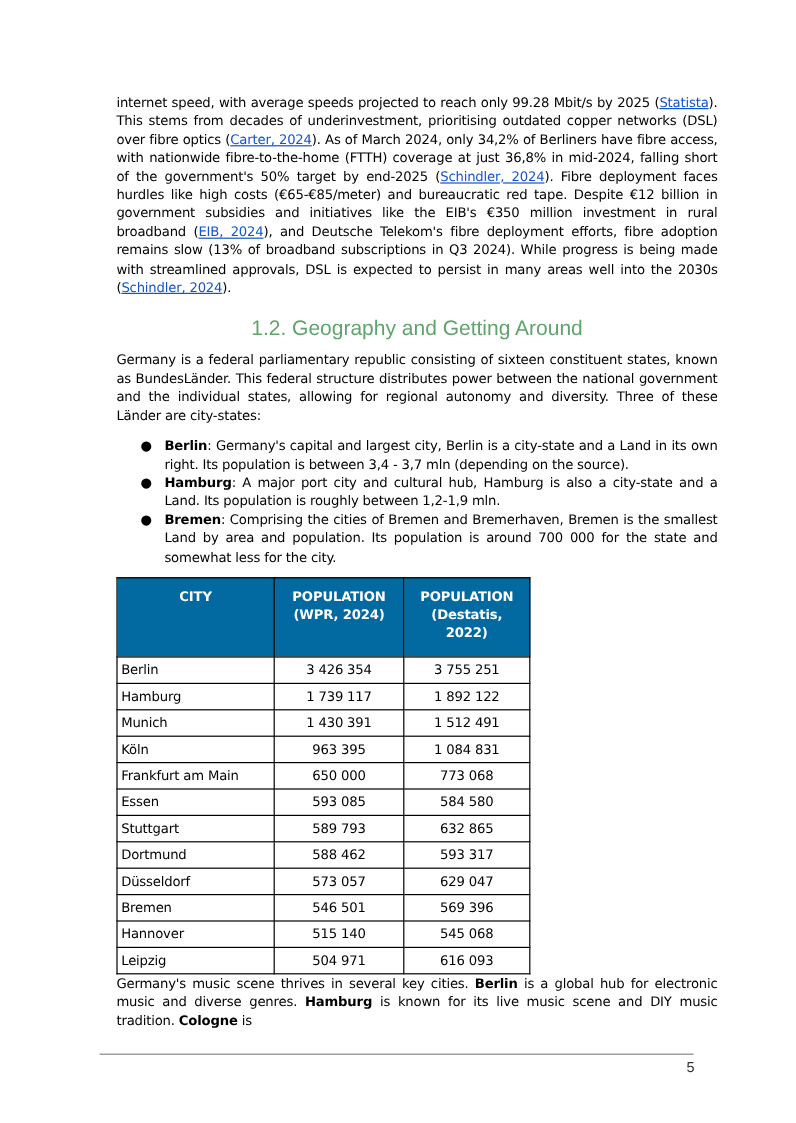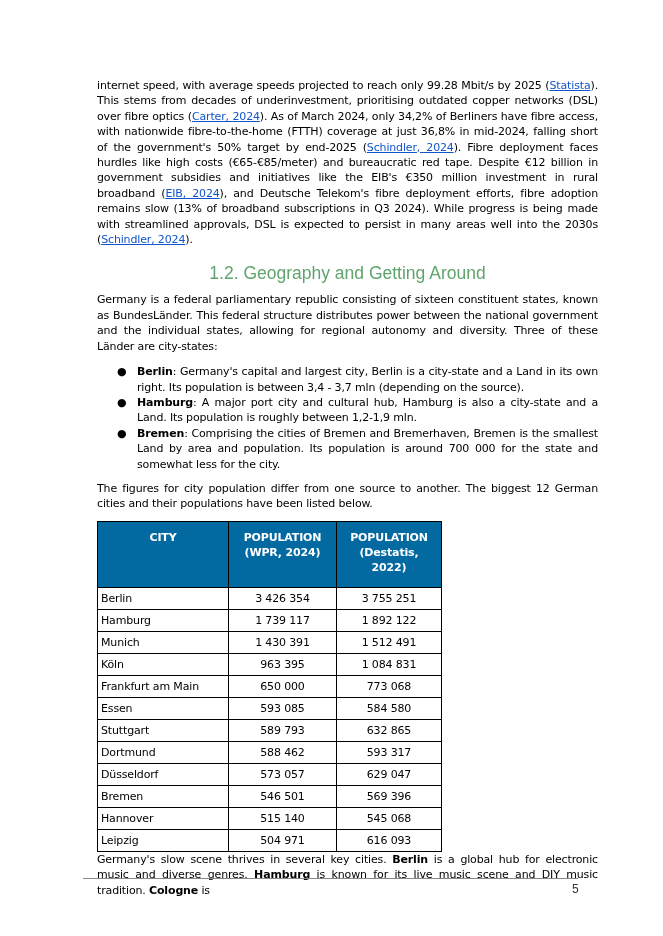--- a/index.html
+++ b/index.html
@@ -36,21 +36,20 @@
   <h2 class="heading">1.2. Geography and Getting Around</h2>
 
   <p class="body">Germany is a federal parliamentary republic consisting of sixteen constituent states, known as BundesLänder. This federal structure distributes power between the national government and the individual states, allowing for regional autonomy and diversity. Three of these Länder are city-states:</p>
 
   <ul class="bullets">
     <li><span class="bullet-dot">●</span><b>Berlin</b><span>: Germany's capital and largest city, Berlin is a city-state and a Land in its own right. Its population is between 3,4 - 3,7 mln (depending on the source).</span></li>
     <li><span class="bullet-dot">●</span><b>Hamburg</b><span>: A major port city and cultural hub, Hamburg is also a city-state and a Land. Its population is roughly between 1,2-1,9 mln.</span></li>
     <li><span class="bullet-dot">●</span><b>Bremen</b><span>: Comprising the cities of Bremen and Bremerhaven, Bremen is the smallest Land by area and population. Its population is around 700 000 for the state and somewhat less for the city.</span></li>
   </ul>
 
-  <p class="body">The figures for city population differ from one source to another. The biggest 12 German cities and their populations have been listed below.</p>
 
   <table class="pop">
     <thead>
       <tr>
         <th class="c1"><span>CITY</span></th>
         <th class="c2"><span>POPULATION</span><br><span>(WPR, 2024)</span></th>
         <th class="c3"><span>POPULATION</span><br><span>(Destatis, 2022)</span></th>
       </tr>
     </thead>
     <tbody id="table-body">
@@ -111,17 +110,17 @@
         </tr>
         <tr>
           <td>Leipzig</td>
           <td class="num">504 971</td>
           <td class="num">616 093</td>
         </tr>
       </tbody>
   </table>
 
 
-  <p class="body music"><span>Germany's slow scene thrives in several key cities. </span><b>Berlin</b><span> is a global hub for electronic music and diverse genres. </span><b>Hamburg</b><span> is known for its live music scene and DIY music tradition. </span><b>Cologne</b><span> is</span></p>
+  <p class="body music"><span>Germany's music scene thrives in several key cities. </span><b>Berlin</b><span> is a global hub for electronic music and diverse genres. </span><b>Hamburg</b><span> is known for its live music scene and DIY music tradition. </span><b>Cologne</b><span> is</span></p>
 </div>
 
 <div class="footer-rule"></div>
 <div class="page-number">5</div>
 
 </body></html>

